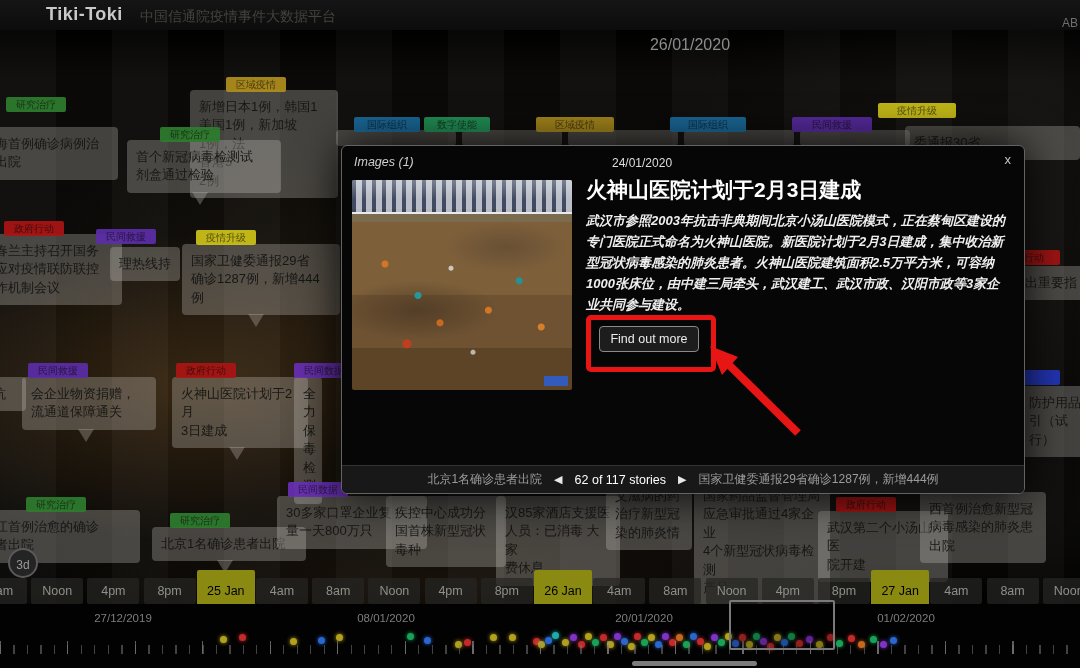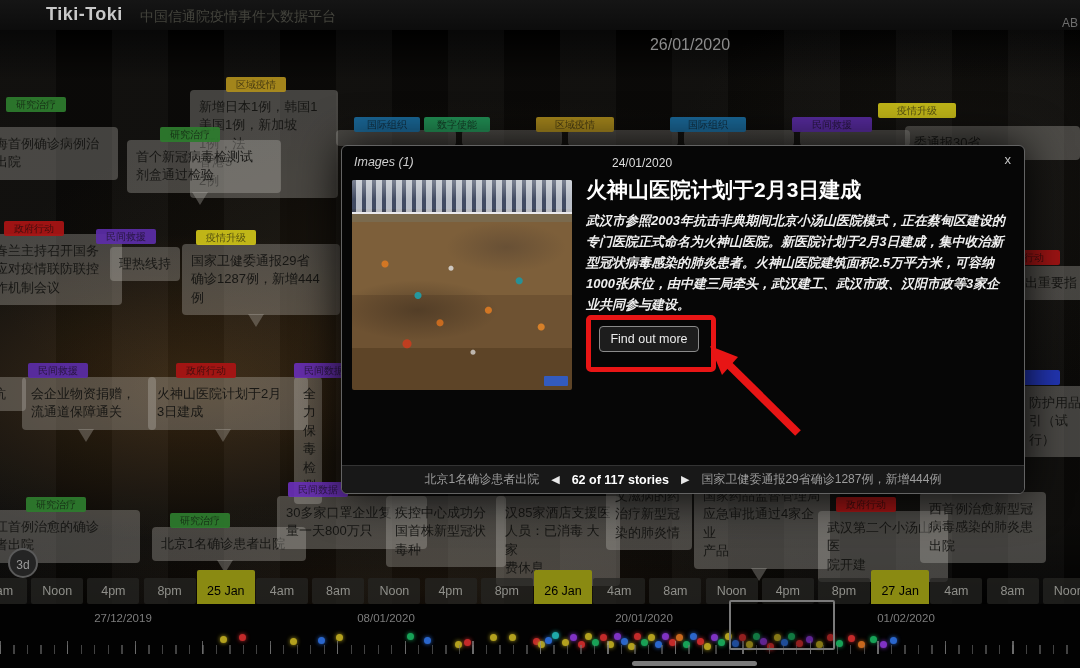--- a/index.html
+++ b/index.html
@@ -75,21 +75,21 @@
     repeating-linear-gradient(90deg, rgba(52,62,88,.85) 0 4px, rgba(190,195,205,.9) 4px 10px);}
   .m-wm{position:absolute;right:4px;bottom:4px;width:24px;height:10px;background:#2b5fd9;opacity:.85;border-radius:1px;}
   .m-title{position:absolute;left:244px;top:30px;width:426px;font-size:21px;font-weight:bold;color:#fff;}
   .m-body{position:absolute;left:244px;top:64px;width:424px;font-size:13px;font-style:italic;font-weight:bold;color:#efefef;line-height:1.62;}
   .m-redbox{position:absolute;left:244px;top:169px;width:120px;height:47px;border:5px solid #e81515;border-radius:5px;z-index:12;}
   .m-btn{position:absolute;left:257px;top:180px;width:100px;height:26px;background:#1d1d1d;border:1px solid #8a8a8a;
     border-radius:4px;color:#ececec;font-size:12.5px;text-align:center;line-height:24px;cursor:pointer;box-sizing:border-box;}
   .m-footer{position:absolute;left:0;bottom:0;width:100%;height:27px;background:#181818;border-top:1px solid #333;
     border-radius:0 0 6px 6px;display:flex;align-items:center;justify-content:center;gap:12px;font-size:12px;}
   .m-prev,.m-next{color:#9c9c9c;cursor:pointer;}
-  .m-counter{color:#fff;font-weight:bold;font-size:12.5px;}
+  .m-counter{color:#fff;font-weight:normal;font-size:12.5px;}
   .m-arr{color:#e8e8e8;font-size:11px;cursor:pointer;}
 
   .arrow-svg{position:absolute;left:690px;top:330px;z-index:13;pointer-events:none;}
 </style>
 </head>
 <body>
 
 <div id="stage">
   <div class="bg"></div>
   <div class="cols"></div>
@@ -152,21 +152,21 @@
       <div class="card" style="left: -16px; top: 377px; width: 42px;">
         <div>抗</div>
       </div>
       <div class="badge" style="left: 28px; top: 363px; background: rgb(92, 45, 168);">民间救援</div>
       <div class="card" style="left: 22px; top: 377px; width: 134px;">
         <div>会企业物资捐赠，</div>
         <div>流通道保障通关</div>
         <div class="tail"></div>
       </div>
       <div class="badge" style="left: 176px; top: 363px; background: rgb(171, 20, 20);">政府行动</div>
-      <div class="card" style="left: 148px; top: 377px; width: 160px;">
+      <div class="card" style="left: 172px; top: 377px; width: 136px;">
         <div>火神山医院计划于2月</div>
         <div>3日建成</div>
         <div class="tail"></div>
       </div>
       <div class="badge" style="left: 294px; top: 363px; background: rgb(106, 48, 184);">民间数据</div>
       <div class="card" style="left: 294px; top: 377px; width: 28px;">
         <div>全力保</div>
         <div>毒检测</div>
       </div>
       <div class="badge" style="left: 26px; top: 497px; background: rgb(46, 125, 46);">研究治疗</div>
@@ -196,20 +196,21 @@
         <div class="tail"></div>
       </div>
       <div class="card" style="left: 606px; top: 479px; width: 86px;">
         <div>艾滋病的药</div>
         <div>治疗新型冠</div>
         <div>染的肺炎情</div>
       </div>
       <div class="card" style="left: 694px; top: 479px; width: 136px;">
         <div>国家药品监督管理局</div>
         <div>应急审批通过4家企业</div>
+        <div>4个新型冠状病毒检测</div>
         <div>产品</div>
         <div class="tail"></div>
       </div>
       <div class="badge" style="left: 836px; top: 497px; background: rgb(171, 20, 20);">政府行动</div>
       <div class="card" style="left: 818px; top: 511px; width: 130px;">
         <div>武汉第二个小汤山医</div>
         <div>院开建</div>
         <div class="tail"></div>
       </div>
       <div class="card" style="left: 920px; top: 492px; width: 126px;">

